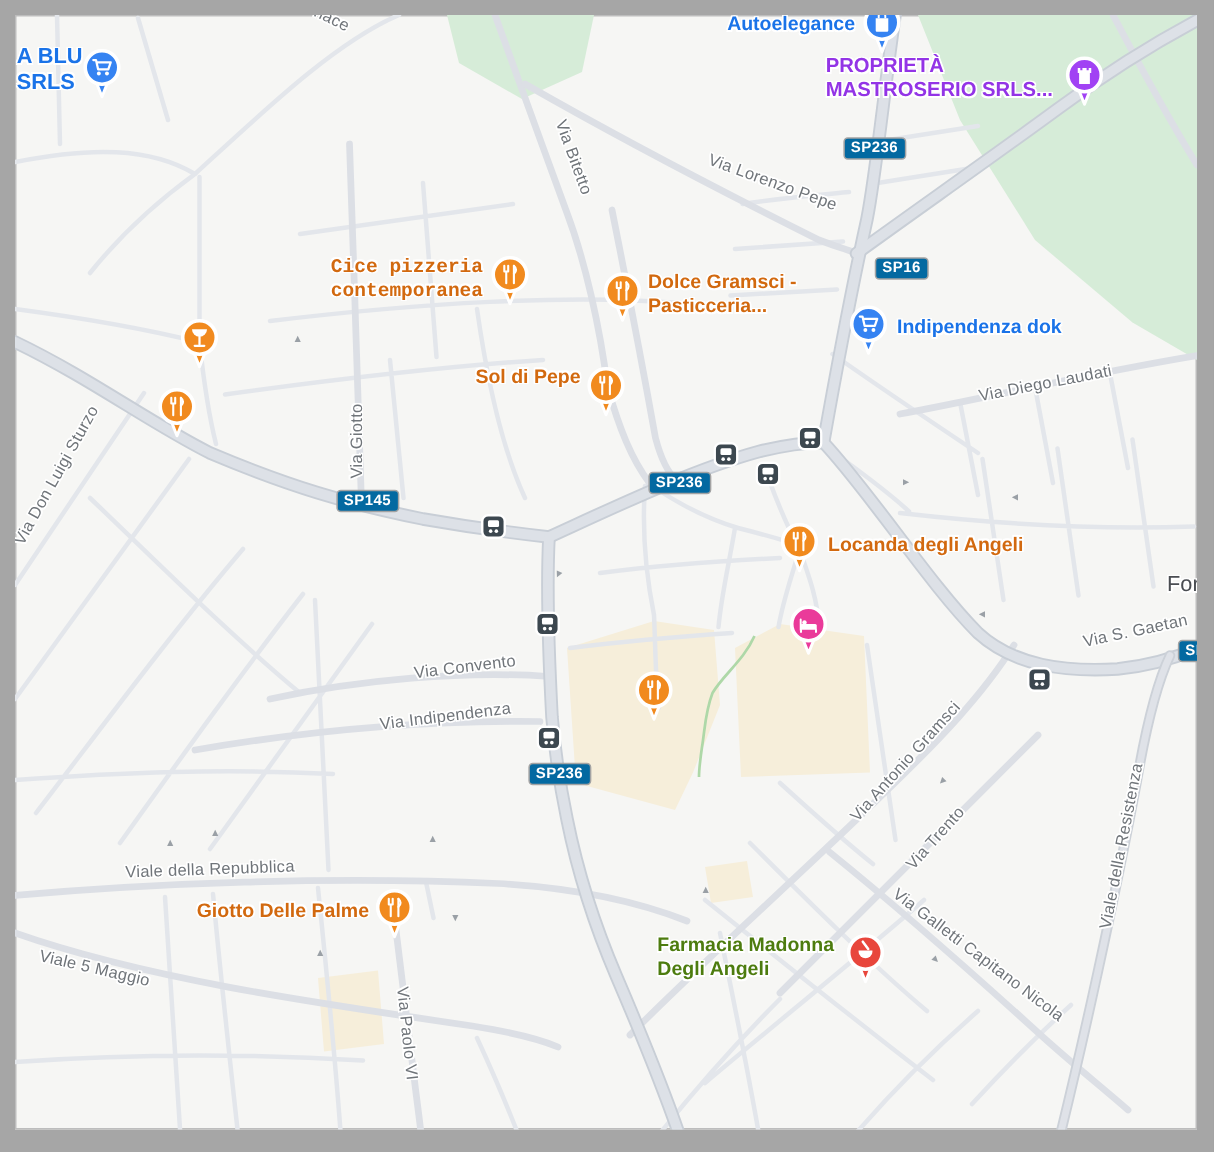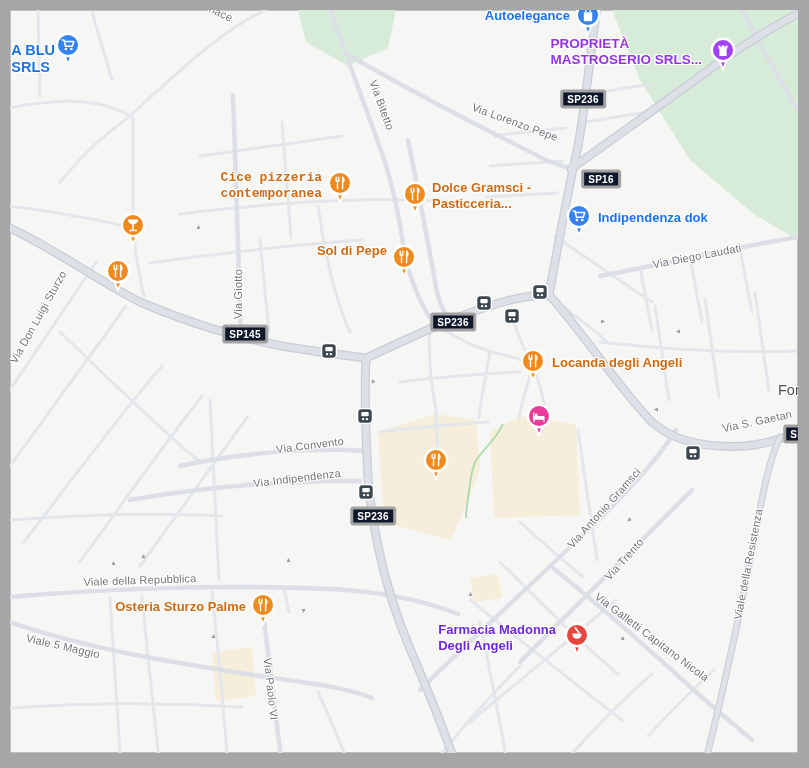--- a/index.html
+++ b/index.html
@@ -13,23 +13,23 @@
   
   .halo{text-shadow:1px 0 0 #fff,-1px 0 0 #fff,0 1px 0 #fff,0 -1px 0 #fff,
         1px 1px 0 #fff,-1px -1px 0 #fff,1px -1px 0 #fff,-1px 1px 0 #fff,0 0 2px #fff;}
   .road-label{position:absolute;font-size:11px;color:#70757a;white-space:nowrap;
         letter-spacing:.2px;transform-origin:center;}
   .locality{position:absolute;font-size:14.5px;color:#4a4d52;white-space:nowrap;}
   .poi-label{position:absolute;font-size:13px;font-weight:bold;line-height:1.2;
         white-space:pre-line;cursor:pointer;}
   .poi-label.r{text-align:left;}
   .lbl-orange{color:#d2690f;} .lbl-blue{color:#1a73e8;}
-  .lbl-purple{color:#9334e6;} .lbl-red{color:#6d28d9;}
+  .lbl-purple{color:#9334e6;} .lbl-red{color:#4d7c0f;}
   .poi{position:absolute;width:30px;height:37px;cursor:pointer;}
-  .shield{position:absolute;background:#0f172a;border:3px solid #a3a3a3;color:#fff;
+  .shield{position:absolute;background:#0369a1;border:1px solid #a3a3a3;color:#fff;
         font-size:10px;font-weight:bold;padding:1px 4px;border-radius:3px;
         letter-spacing:.3px;transform:translate(-50%,-50%);}
   .bus{position:absolute;width:17px;height:17px;transform:translate(-50%,-50%);cursor:pointer;}
   .arrow{position:absolute;font-size:7px;color:#9aa0a6;transform-origin:center;line-height:1;}
 </style>
 </head>
 <body>
 
 <div class="frame">
   <div class="map">
@@ -178,33 +178,33 @@
           <circle cx="6.6" cy="11.6" r="1.2" fill="#fff"></circle>
           <circle cx="10.4" cy="11.6" r="1.2" fill="#fff"></circle>
         </svg>
       <svg class="bus" style="left:693px;top:453px;" viewBox="0 0 17 17">
           <rect x="1" y="1" width="15" height="15" rx="4" fill="#3c474f" stroke="#fff" stroke-width="1.6"></rect>
           <rect x="4.8" y="4.4" width="7.4" height="4.4" rx="1" fill="#fff"></rect>
           <circle cx="6.6" cy="11.6" r="1.2" fill="#fff"></circle>
           <circle cx="10.4" cy="11.6" r="1.2" fill="#fff"></circle>
         </svg>
 
-      <div class="poi-label r lbl-blue halo" style="right:754px;top:30px;font-size:14.5px;margin-top:12px;">A BLU
+      <div class="poi-label r lbl-blue halo" style="right:754px;top:30px;font-size:14.5px;">A BLU
 SRLS</div>
       <div class="poi-label r lbl-blue halo" style="right:239px;top:8px;">Autoelegance</div>
       <div class="poi-label r lbl-purple halo" style="right:107px;top:36px;font-size:13.5px;">PROPRIETÀ
 MASTROSERIO SRLS...</div>
       <div class="poi-label r lbl-orange halo" style="right:487px;top:170px;font-family:Liberation Mono, monospace;">Cice pizzeria
 contemporanea</div>
       <div class="poi-label lbl-orange halo" style="left:432px;top:180px;">Dolce Gramsci -
 Pasticceria...</div>
       <div class="poi-label r lbl-orange halo" style="right:422px;top:243px;">Sol di Pepe</div>
       <div class="poi-label lbl-blue halo" style="left:598px;top:210px;">Indipendenza dok</div>
       <div class="poi-label lbl-orange halo" style="left:552px;top:355px;">Locanda degli Angeli</div>
-      <div class="poi-label r lbl-orange halo" style="right:563px;top:599px;">Osteria Sturzo Palme</div>
+      <div class="poi-label r lbl-orange halo" style="right:563px;top:599px;">Giotto Delle Palme</div>
       <div class="poi-label r lbl-red halo" style="right:253px;top:622px;">Farmacia Madonna
 Degli Angeli</div>
 
       <div class="poi" style="left:53px;top:31px;">
         <svg width="30" height="37" viewBox="0 0 30 37">
           <path d="M10.2,21.5 L15,33.5 L19.8,21.5 Z" fill="#3583f2" stroke="#fff" stroke-width="2" stroke-linejoin="round"></path>
           <circle cx="15" cy="14" r="11.2" fill="#3583f2" stroke="#fff" stroke-width="2.4"></circle>
           <path d="M9.2,9 h1.8 l1.4,6.2 h6.8 l1.6,-4.6 h-9.2" fill="none" stroke="#fff" stroke-width="1.5" stroke-linecap="round" stroke-linejoin="round"></path>
           <circle cx="12.9" cy="18" r="1.3" fill="#fff"></circle>
             <circle cx="18.3" cy="18" r="1.3" fill="#fff"></circle>

